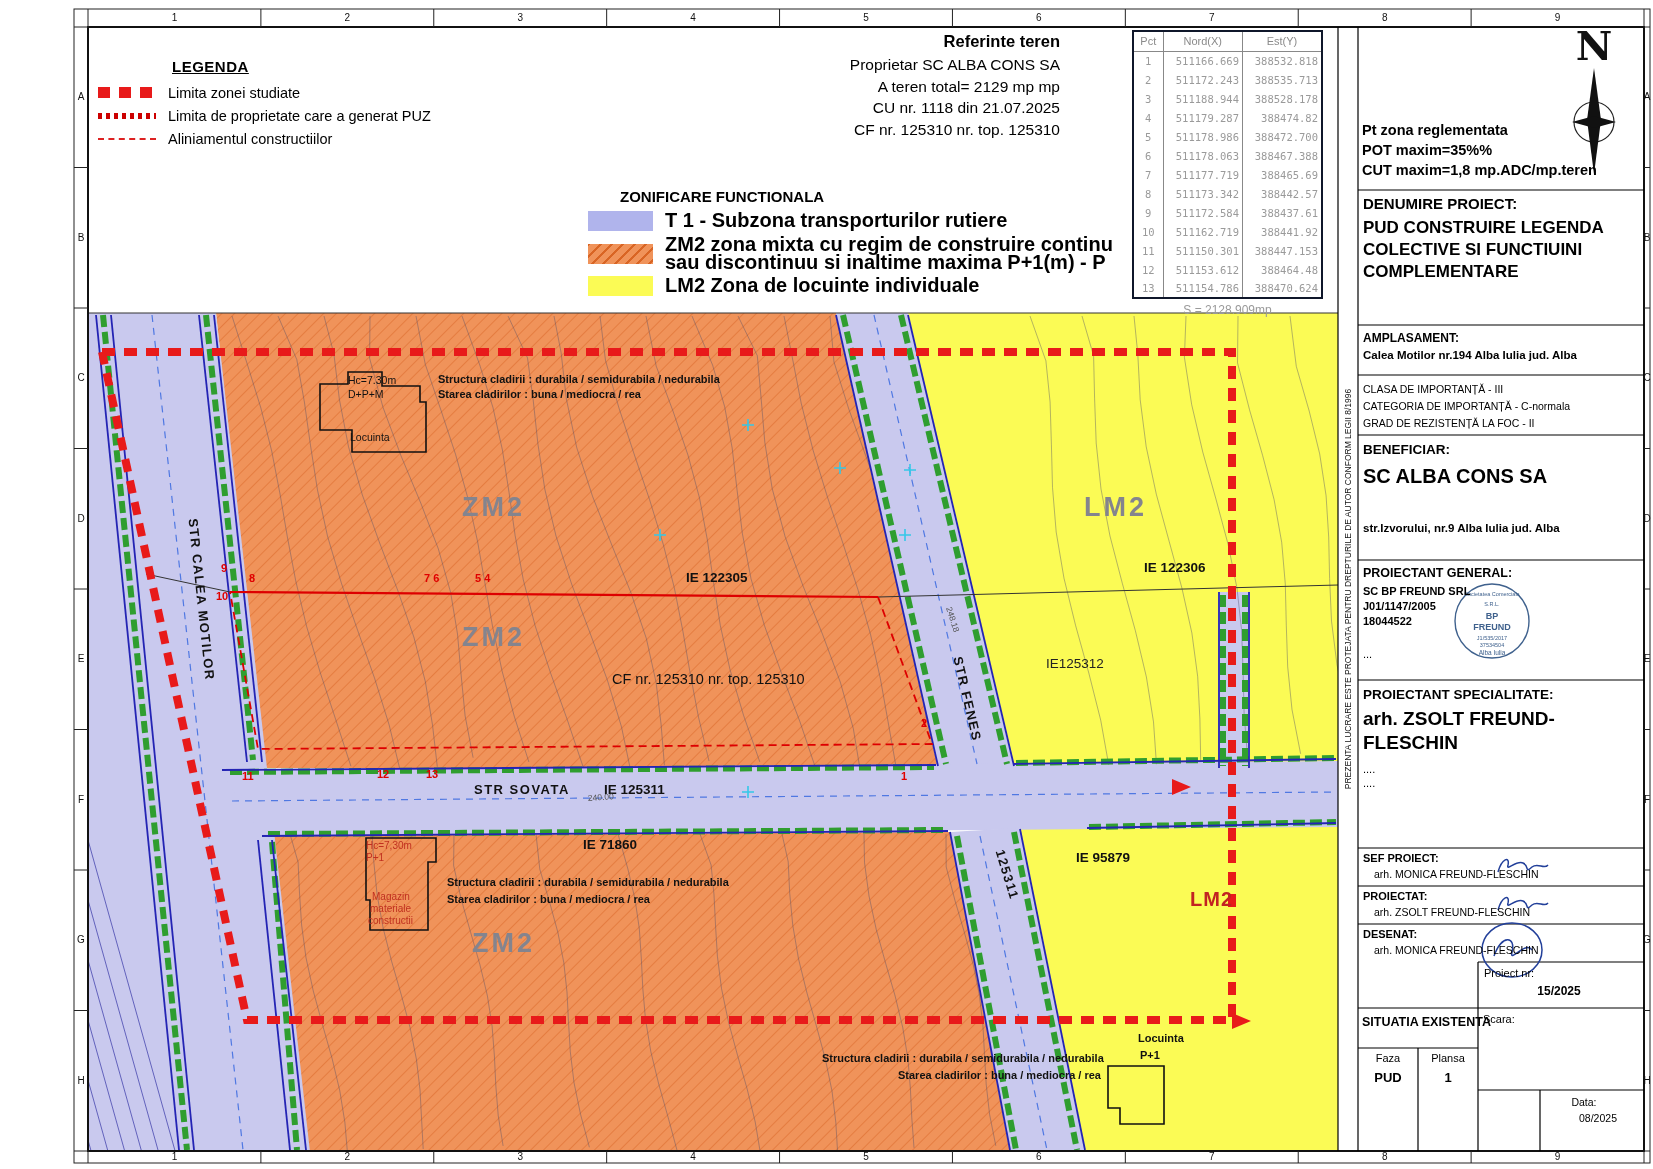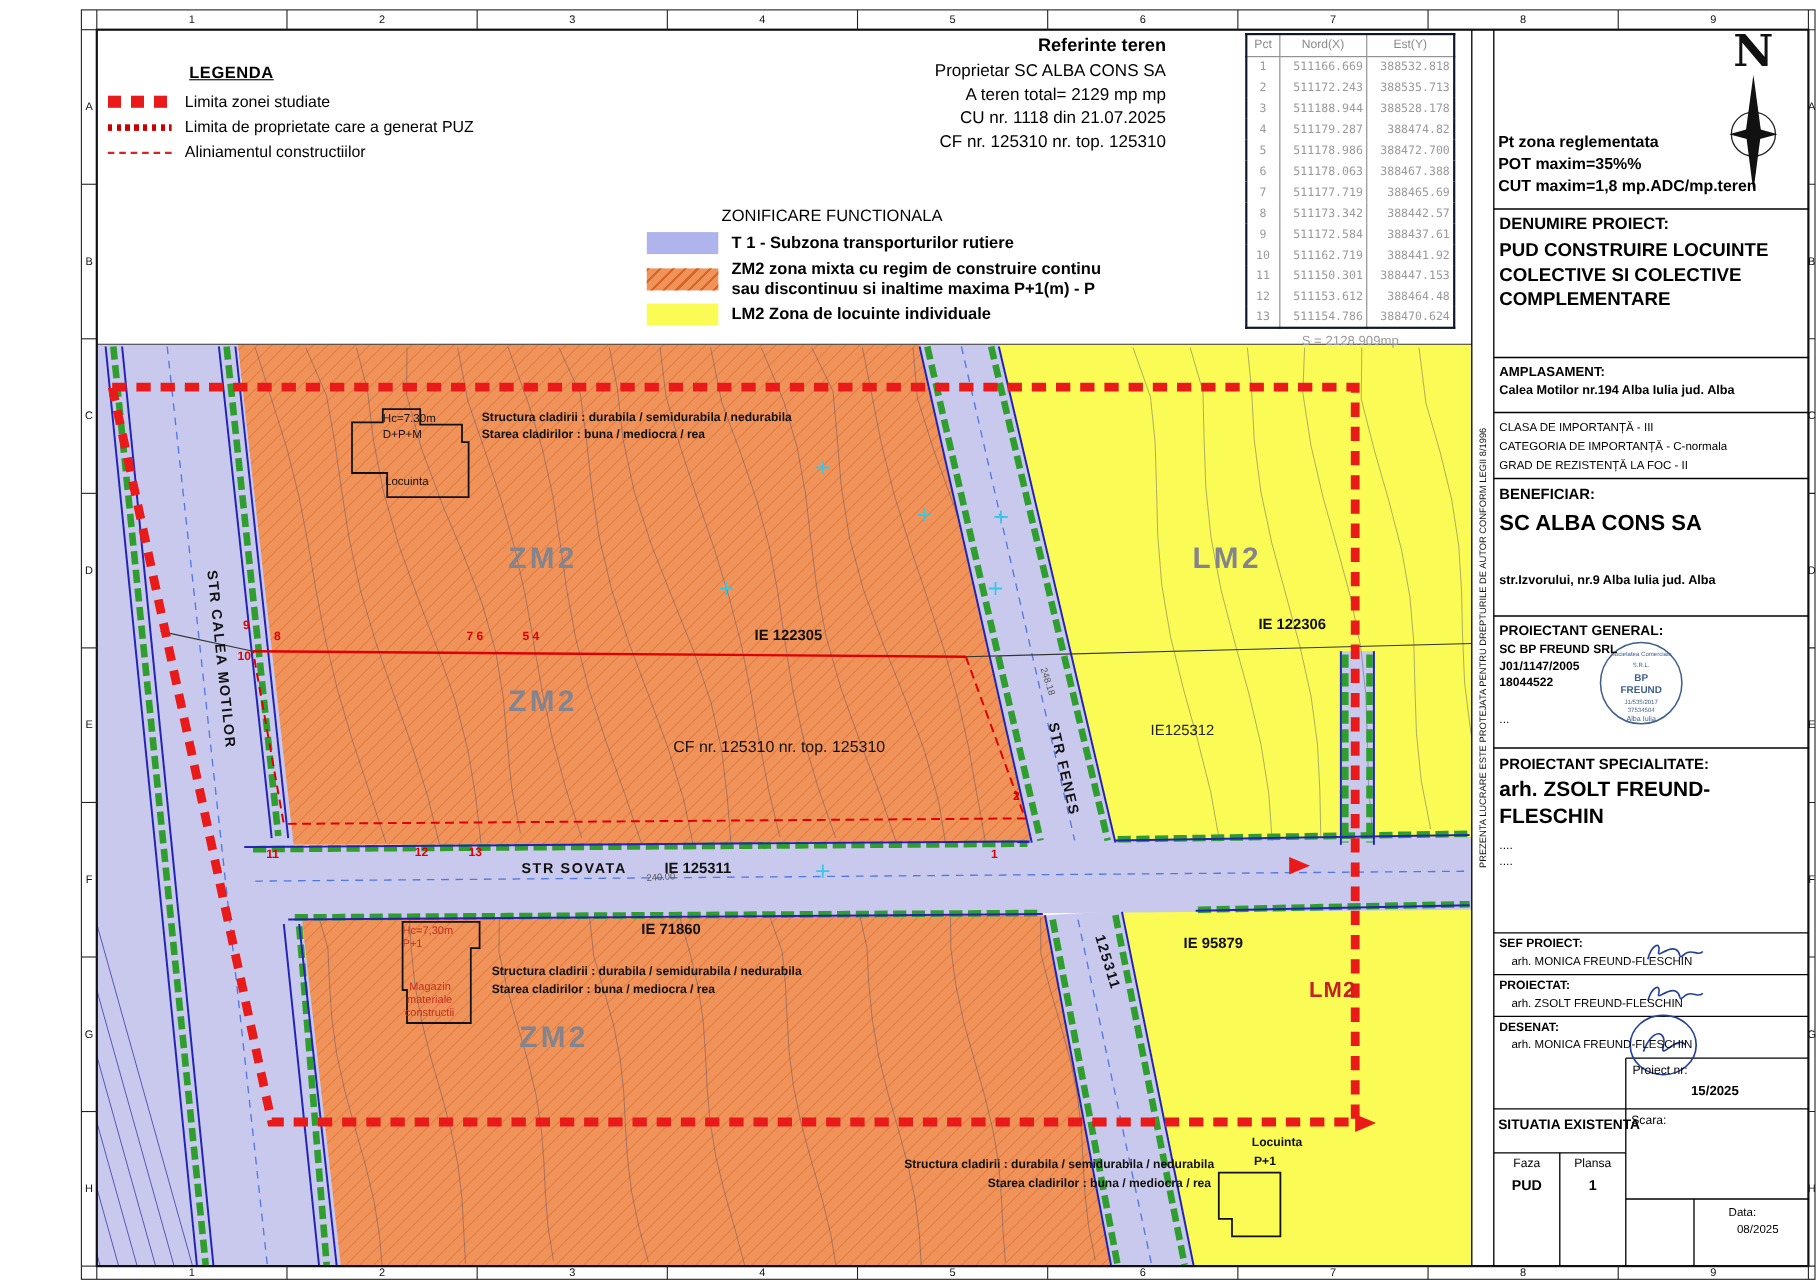--- a/index.html
+++ b/index.html
@@ -60,24 +60,24 @@
   .coords{left:1132px;top:30px;width:191px}
   .coords table{width:100%;border-collapse:collapse;border:2px solid #0f172a;table-layout:fixed}
   .coords th{font-size:11px;color:#8a8a8a;font-weight:normal;border:1px solid #888;height:20px}
   .coords td{font-family:"DejaVu Sans Mono",monospace;font-size:10.5px;color:#9a9a9a;border-left:1px solid #888;text-align:right;padding-right:3px;height:19px}
   .coords td:first-child{text-align:center;padding-right:0}
   .coords th:first-child{width:30px}
   .coord-area{margin-top:4px;text-align:center;font-size:12px;color:#9a9a9a}
 
   
   .zonif{left:588px;top:188px;width:560px}
-  .zon-title{font-size:15px;font-weight:normal;margin-left:68px;margin-bottom:6px}
+  .zon-title{font-size:15px;font-weight:bold;margin-left:32px;margin-bottom:6px}
   .zon-row{display:flex;align-items:center;gap:12px;margin-bottom:5px}
   .zon-swatch{width:65px;height:20px;flex:0 0 65px}
-  .zon-label{font-size:15px;font-weight:bold;line-height:17.5px}
+  .zon-label{font-size:20px;font-weight:bold;line-height:17.5px}
 
   
   .tb{left:1358px;top:27px;width:286px;height:1124px}
   .tb-abs{position:absolute;color:#000000}
   .b{font-weight:bold}
   .copyright{left:1338px;top:27px;width:20px;height:1124px}
   .copy-text{position:absolute;left:50%;top:50%;transform:translate(-50%,-50%) rotate(-90deg);white-space:nowrap;font-size:8.5px;color:#111}
 </style>
 </head>
 <body>
@@ -546,21 +546,21 @@
 </div>
 
 <div class="ov tb">
   <div class="tb-abs b" style="left:4px;top:93px;font-size:14.5px;line-height:20px">
     <div>Pt zona reglementata</div>
     <div>POT maxim=35%%</div>
     <div>CUT maxim=1,8 mp.ADC/mp.teren</div>
   </div>
 
   <div class="tb-abs b" style="left:5px;top:168px;font-size:15px">DENUMIRE PROIECT:</div>
-  <div class="tb-abs b" style="left:5px;top:190px;width:262px;font-size:17px;line-height:22px">PUD CONSTRUIRE LOCUINTE COLECTIVE SI COLECTIVE COMPLEMENTARE</div>
+  <div class="tb-abs b" style="left:5px;top:190px;width:262px;font-size:17px;line-height:22px">PUD CONSTRUIRE LEGENDA COLECTIVE SI FUNCTIUINI COMPLEMENTARE</div>
 
   <div class="tb-abs b" style="left:5px;top:304px;font-size:12px">AMPLASAMENT:</div>
   <div class="tb-abs b" style="left:5px;top:322px;width:272px;font-size:11.5px">Calea Motilor  nr.194 Alba Iulia  jud. Alba</div>
 
   <div class="tb-abs" style="left:5px;top:354px;font-size:10.5px;line-height:17px">
     <div>CLASA DE IMPORTANȚĂ - III</div>
     <div>CATEGORIA DE IMPORTANȚĂ - C-normala</div>
     <div>GRAD DE REZISTENȚĂ LA FOC - II</div>
   </div>
 

